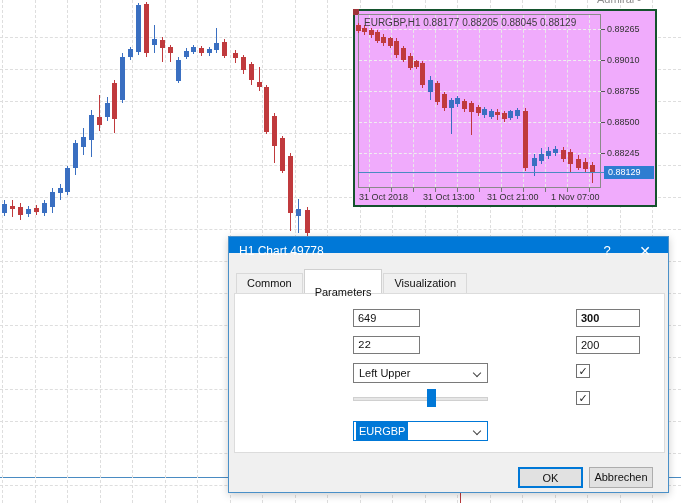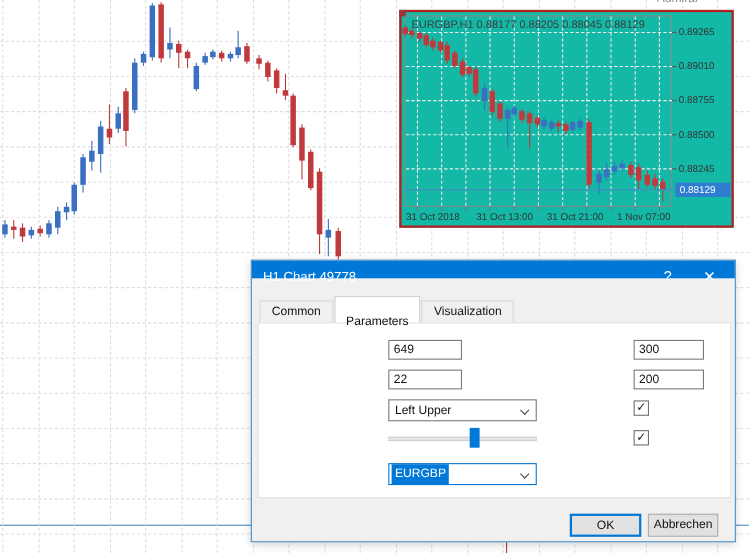--- a/index.html
+++ b/index.html
@@ -9,22 +9,22 @@
 
   
   #main-chart { position:absolute; inset:0; z-index:0; background:#fff; }
   #blue-hline { position:absolute; left:0; width:681px; height:1px; background:#4a8bc2; }
   #red-vline  { position:absolute; width:1px; background:#b8383c; }
 
   #watermark { position:absolute; top:-7px; left:597px; font-size:11px;
                color:#8f8f8f; white-space:nowrap; z-index:1; }
 
   
-  #mini-chart { position:absolute; left:363px; top:9px; width:304px; height:198px;
-                background:#14b8a6; border:2px solid #b91c1c; z-index:5; }
+  #mini-chart { position:absolute; left:353px; top:9px; width:304px; height:198px;
+                background:#f0abfc; border:2px solid #14532d; z-index:5; }
   #mini-handle { position:absolute; left:-2px; top:-2px; width:6px; height:6px; background:#9e3439; }
   #mini-plot { position:absolute; left:3px; top:3px; width:243px; height:174px;
                border:1px solid #8a8a8a; }
   #mini-header { position:absolute; left:9px; top:6px; font-size:10px; color:#3c3c3c; white-space:nowrap; }
   #mini-blue-line { position:absolute; left:3px; width:246px; height:1px; background:#4a8bc2; }
   #price-badge { position:absolute; left:249px; width:50px; height:13px; background:#2e7dd1;
                  color:#fff; font-size:9px; line-height:13px; padding-left:4px; }
 
   
   #dialog { position:absolute; left:228px; top:236px; width:441px; height:257px;
@@ -327,40 +327,40 @@
   <div id="tab-row">
     <div class="tab">Common</div>
     <div class="tab active">Parameters</div>
     <div class="tab">Visualization</div>
   </div>
   <div id="panel"></div>
 
   <span class="lbl lbl-l" style="top:74px">X-distance:</span>
   <input class="inp" style="left: 124px; top: 72px; width: 67px;" value="649">
   <span class="lbl lbl-l" style="top:101px">Y-distance:</span>
-  <input class="inp" style="left: 124px; top: 99px; width: 67px;" value="22">
+  <input class="inp" style="left: 124px; top: 99px; width: 67px; font-family: Liberation Mono, monospace;" value="22">
 
   <span class="lbl lbl-l" style="top:129px">Corner:</span>
   <div class="combo" style="left:124px; top:126px; width:135px;">
     <span>Left Upper</span>
     <span class="chev"></span>
   </div>
 
   <span class="lbl lbl-l" style="top:156px">Scale:</span>
   <div id="slider-track"></div>
   <div id="slider-thumb" style="left: 198px;"></div>
 
   <span class="lbl lbl-l" style="top:187px">Symbol:</span>
   <div class="combo" id="symbol-combo" style="left:124px; top:184px; width:135px;">
     <span id="symbol-sel">EURGBP</span>
     <span class="chev"></span>
   </div>
 
   <span class="lbl lbl-r" style="top:74px">Width:</span>
-  <input class="inp" style="left: 347px; top: 72px; width: 64px;" value="300">
+  <input class="inp" style="left: 347px; top: 72px; width: 64px; font-weight: bold;" value="300">
   <span class="lbl lbl-r" style="top:101px">Height:</span>
   <input class="inp" style="left: 347px; top: 99px; width: 64px;" value="200">
 
   <span class="lbl lbl-r" style="top:129px">Dates scale</span>
   <div class="checkbox" style="left:347px; top:127px;">
     <span>✓</span>
   </div>
   <span class="lbl lbl-r" style="top:156px">Prices scale</span>
   <div class="checkbox" style="left:347px; top:154px;">
     <span>✓</span>

